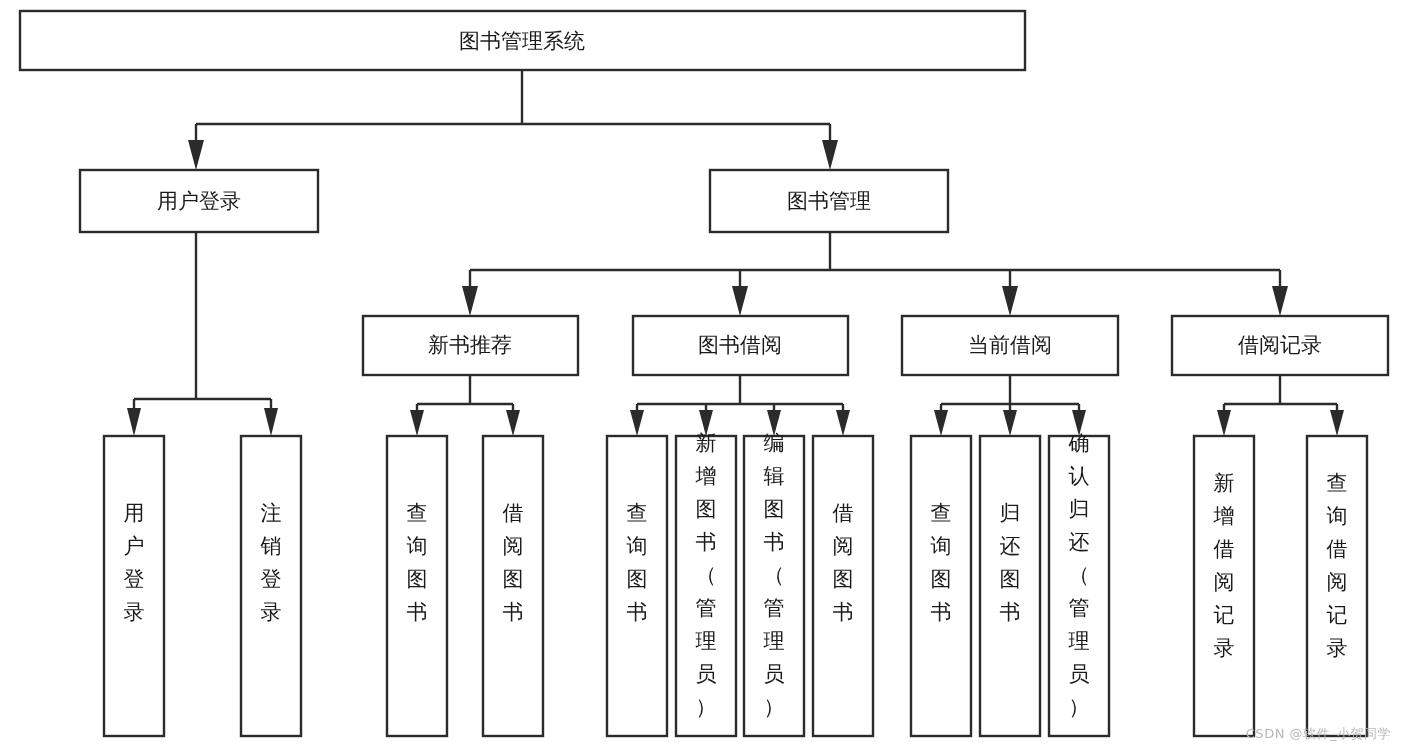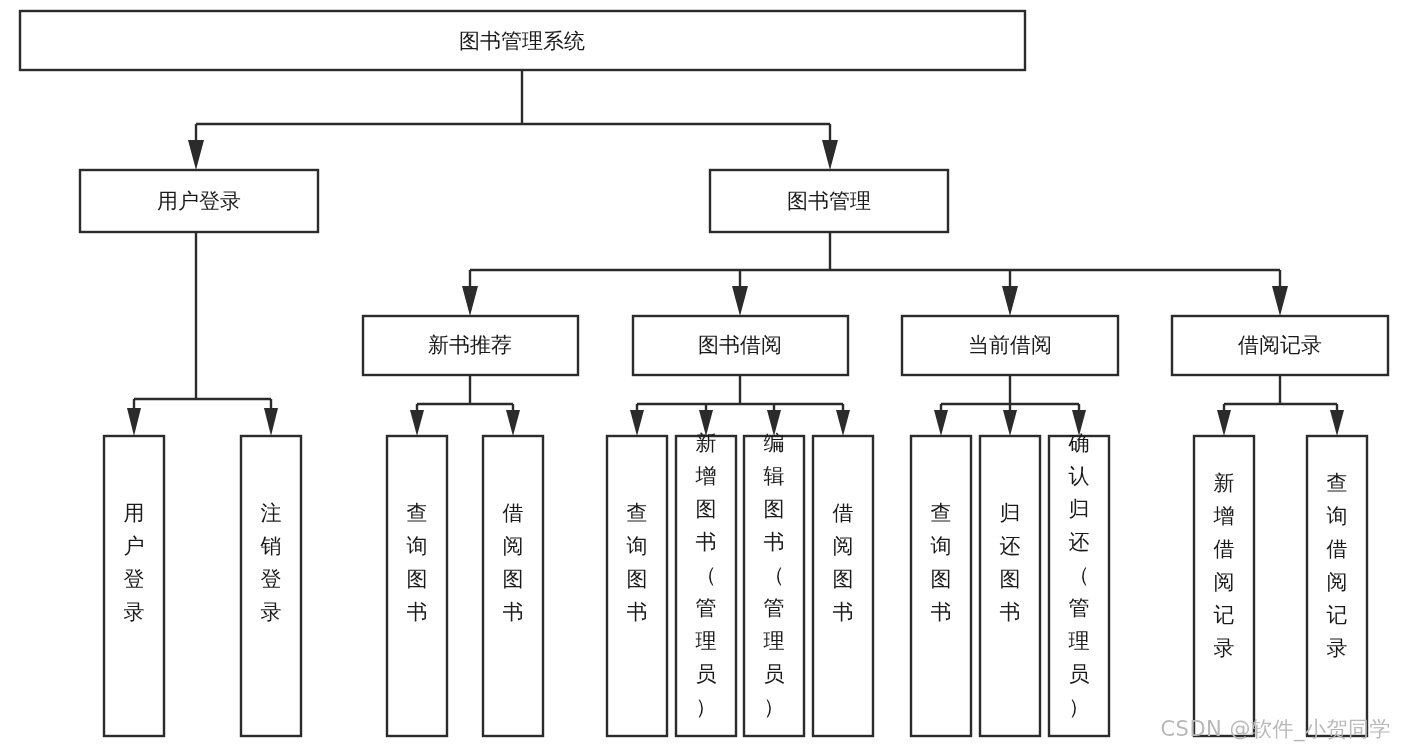--- a/index.html
+++ b/index.html
@@ -52,21 +52,21 @@
     fill: #1a1a1a;
     font-family: "DejaVu Sans", "Liberation Sans", sans-serif;
     font-size: 21px;
     text-anchor: middle;
   }
   .watermark-text {
     position: absolute;
     right: 14px;
     bottom: 4px;
     font-family: "DejaVu Sans", "Liberation Sans", sans-serif;
-    font-size: 21px;
+    font-size: 13px;
     color: #b8b8b8;
     white-space: nowrap;
     letter-spacing: 0.5px;
     pointer-events: none;
   }
 </style>
 </head>
 <body>
 
 <div id="diagram-root">

